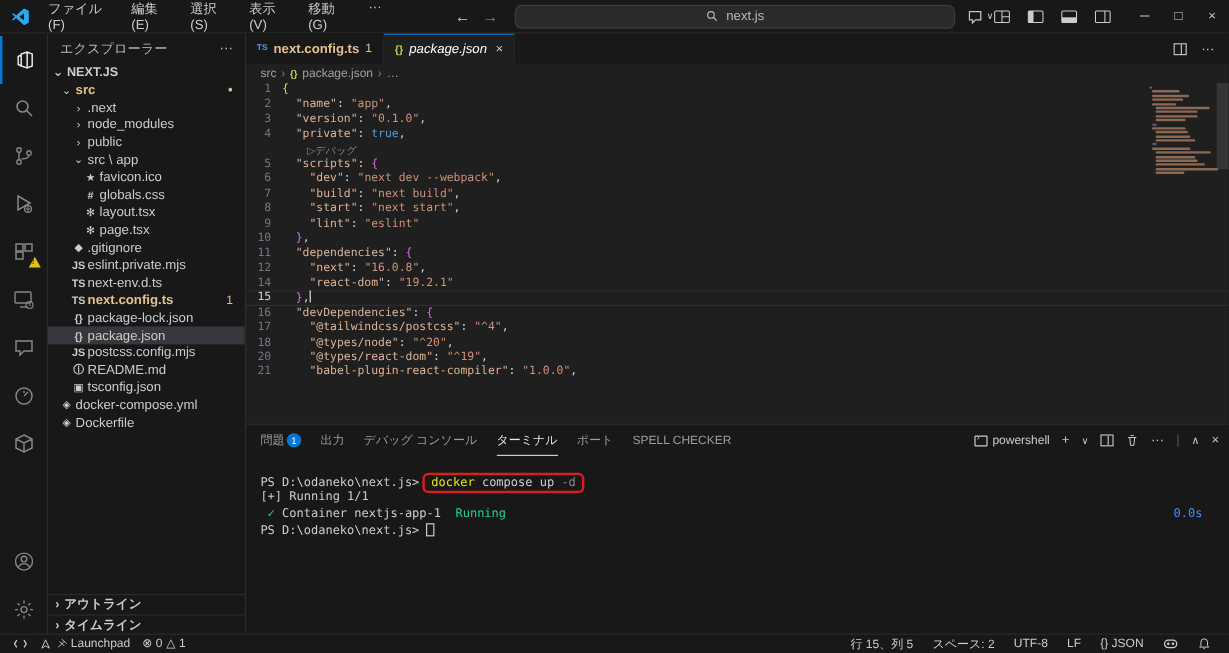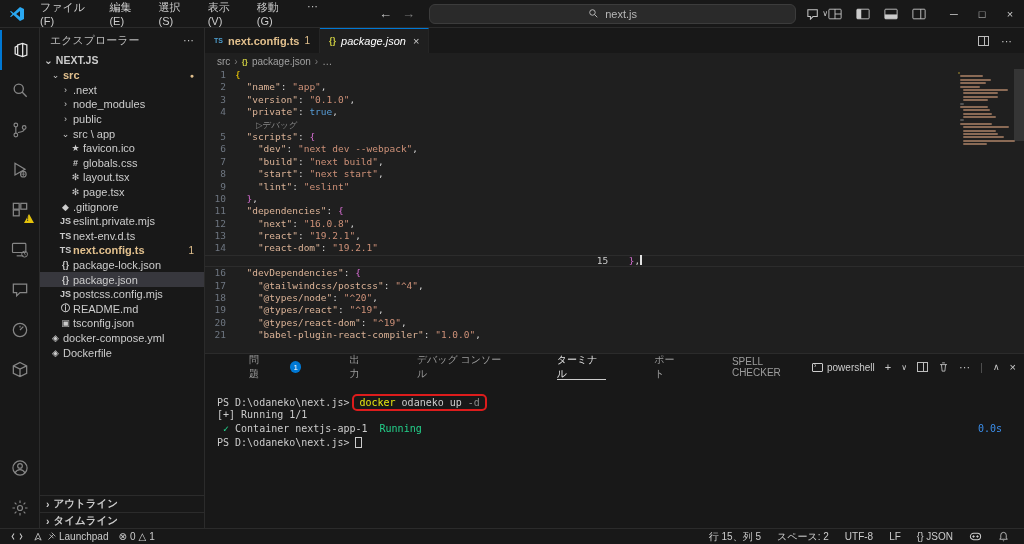--- a/index.html
+++ b/index.html
@@ -83,37 +83,37 @@
 
   .breadcrumb { height:16px; display:flex; align-items:center; gap:4px; padding-left:12px;
     font-size:10px; color:#a0a0a0; flex:none; }
   .breadcrumb .sep { color:#7a7a7a; font-size:10px; }
   .bc-json { color:#cbcb41; font-weight:bold; font-size:8px; }
 
   .code-area { height:284px; position:relative; overflow:hidden; flex:none;
     font-family:"DejaVu Sans Mono","Liberation Mono",monospace; font-size:9.5px; }
   .cl { height:12.4px; line-height:12.4px; display:flex; white-space:pre; }
   .cl .gut { width:30px; flex:none; text-align:right; padding-right:9px; color:#6e7681; }
-  .cl.active-line { box-shadow:inset 0 1px 0 #2c2c2c, inset 0 -1px 0 #2c2c2c;justify-content:center; }
+  .cl.active-line { box-shadow:inset 0 1px 0 #2c2c2c, inset 0 -1px 0 #2c2c2c; }
   .cl.active-line .gut { color:#cccccc; }
   .codelens { height:12.4px; line-height:12.4px; padding-left:51px; color:#888888; font-size:8.5px;
     font-family:"Liberation Sans","DejaVu Sans",sans-serif; }
   .k { color:#dcb397; } .s { color:#ce9178; } .p { color:#d4d4d4; }
   .t { color:#569cd6; } .b1 { color:#ffd700; } .b2 { color:#da70d6; }
   .caret { display:inline-block; width:1.5px; height:10px; background:#e0e0e0; vertical-align:-1px; }
   .minimap { position:absolute; top:3px; right:14px; width:52px; }
   .minimap div { height:2px; margin-bottom:1.4px; border-radius:1px; }
   .vscroll { position:absolute; top:0; right:0; width:10px; height:72px; background:rgba(121,121,121,0.25); }
 
   
   .panel { flex:1; background:#181818; border-top:1px solid #2b2b2b; display:flex;
     flex-direction:column; min-height:0; }
   .panel-header { height:26px; display:flex; align-items:center; padding:0 8px 0 12px; flex:none; }
   .panel-tabs { display:flex; gap:16px; font-size:10px; color:#9d9d9d; align-items:center; }
-  .panel-tab { display:flex; align-items:center; gap:22px; height:25px;margin-left:32px; }
+  .panel-tab { display:flex; align-items:center; gap:2px; height:25px; }
   .panel-tab.active { color:#e7e7e7; border-bottom:1px solid #cccccc; }
   .ptab-badge { background:#0078d4; color:#ffffff; border-radius:50%; width:12px; height:12px;
     display:flex; align-items:center; justify-content:center; font-size:8px; }
   .panel-toolbar { margin-left:auto; display:flex; align-items:center; gap:10px; color:#cccccc; font-size:11px; }
   .shell-label { display:flex; align-items:center; gap:4px; font-size:10px; color:#cccccc; }
   .term-icon { width:11px; height:9px; border:1px solid #cccccc; border-radius:1px; position:relative; display:inline-block;}
   .term-icon:after { content:"›"; position:absolute; left:1px; top:-2px; font-size:7px; }
   .tool-divider { color:#555; }
   .terminal { flex:1; padding:14px 0 0 12px; font-family:"DejaVu Sans Mono","Liberation Mono",monospace;
     font-size:10px; position:relative; }
@@ -412,27 +412,25 @@
             <div class="cl"><span class="gut">4</span><span class="src-line"><span class="k">  "private"</span><span class="p">: </span><span class="t">true</span><span class="p">,</span></span></div>
             <div class="codelens">▷デバッグ</div>
             <div class="cl"><span class="gut">5</span><span class="src-line"><span class="k">  "scripts"</span><span class="p">: </span><span class="b2">{</span></span></div>
             <div class="cl"><span class="gut">6</span><span class="src-line"><span class="k">    "dev"</span><span class="p">: </span><span class="s">"next dev --webpack"</span><span class="p">,</span></span></div>
             <div class="cl"><span class="gut">7</span><span class="src-line"><span class="k">    "build"</span><span class="p">: </span><span class="s">"next build"</span><span class="p">,</span></span></div>
             <div class="cl"><span class="gut">8</span><span class="src-line"><span class="k">    "start"</span><span class="p">: </span><span class="s">"next start"</span><span class="p">,</span></span></div>
             <div class="cl"><span class="gut">9</span><span class="src-line"><span class="k">    "lint"</span><span class="p">: </span><span class="s">"eslint"</span></span></div>
             <div class="cl"><span class="gut">10</span><span class="src-line"><span class="p">  </span><span class="b2">}</span><span class="p">,</span></span></div>
             <div class="cl"><span class="gut">11</span><span class="src-line"><span class="k">  "dependencies"</span><span class="p">: </span><span class="b2">{</span></span></div>
             <div class="cl"><span class="gut">12</span><span class="src-line"><span class="k">    "next"</span><span class="p">: </span><span class="s">"16.0.8"</span><span class="p">,</span></span></div>
-            <div class="cl"><span class="gut">13</span><span class="src-line"><span class="k">    "react"</span><span class="p">: </span><span class="s">"19.2.1"</span><span class="p">,</span></span></div>
             <div class="cl"><span class="gut">14</span><span class="src-line"><span class="k">    "react-dom"</span><span class="p">: </span><span class="s">"19.2.1"</span></span></div>
             <div class="cl active-line"><span class="gut">15</span><span class="src-line"><span class="p">  </span><span class="b2">}</span><span class="p">,</span><span class="caret"></span></span></div>
             <div class="cl"><span class="gut">16</span><span class="src-line"><span class="k">  "devDependencies"</span><span class="p">: </span><span class="b2">{</span></span></div>
             <div class="cl"><span class="gut">17</span><span class="src-line"><span class="k">    "@tailwindcss/postcss"</span><span class="p">: </span><span class="s">"^4"</span><span class="p">,</span></span></div>
             <div class="cl"><span class="gut">18</span><span class="src-line"><span class="k">    "@types/node"</span><span class="p">: </span><span class="s">"^20"</span><span class="p">,</span></span></div>
-            <div class="cl"><span class="gut">19</span><span class="src-line"><span class="k">    "@types/react"</span><span class="p">: </span><span class="s">"^19"</span><span class="p">,</span></span></div>
             <div class="cl"><span class="gut">20</span><span class="src-line"><span class="k">    "@types/react-dom"</span><span class="p">: </span><span class="s">"^19"</span><span class="p">,</span></span></div>
             <div class="cl"><span class="gut">21</span><span class="src-line"><span class="k">    "babel-plugin-react-compiler"</span><span class="p">: </span><span class="s">"1.0.0"</span><span class="p">,</span></span></div>
           </div>
         <div class="minimap" id="minimap">
             <div style="width: 1.6px; margin-left: 0px; background: rgb(122, 106, 42);"></div>
             <div style="width: 22.4px; margin-left: 2.4px; background: rgb(138, 106, 85);"></div>
             <div style="width: 30.4px; margin-left: 2.4px; background: rgb(138, 106, 85);"></div>
             <div style="width: 25.6px; margin-left: 2.4px; background: rgb(138, 106, 85);"></div>
             <div style="width: 19.2px; margin-left: 2.4px; background: rgb(138, 106, 85);"></div>
             <div style="width: 44.8px; margin-left: 4.8px; background: rgb(138, 106, 85);"></div>
@@ -490,21 +488,21 @@
             <svg width="11" height="12" viewBox="0 0 16 16">
               <path d="M6 2h4 M3 4.5h10 M5 4.5l1 9.5h4l1-9.5" fill="none" stroke="#cccccc" stroke-width="1.2"></path>
             </svg>
             <span>···</span>
             <span class="tool-divider">|</span>
             <span style="font-size:9px">∧</span>
             <span>×</span>
           </div>
         </div>
         <div class="terminal" id="terminal">
-            <div class="tl"><span class="t-fg">PS D:\odaneko\next.js&gt;</span><span class="redbox"><span class="t-yellow">docker</span><span class="t-fg"> odaneko up </span><span class="t-dim">-d</span></span></div>
+            <div class="tl"><span class="t-fg">PS D:\odaneko\next.js&gt;</span><span class="redbox"><span class="t-yellow">docker</span><span class="t-fg"> compose up </span><span class="t-dim">-d</span></span></div>
             <div class="tl"><span class="t-fg">[+] Running 1/1</span></div>
             <div class="tl"><span class="t-green"> ✓ </span><span class="t-fg">Container nextjs-app-1  </span><span class="t-green">Running</span><span class="right t-blue">0.0s</span></div>
             <div class="tl"><span class="t-fg">PS D:\odaneko\next.js&gt; </span><span class="tcur"></span></div>
           </div>
       </div>
     </div>
   </div>
 
   <div class="statusbar">
     <span class="sb-item sb-icon">

